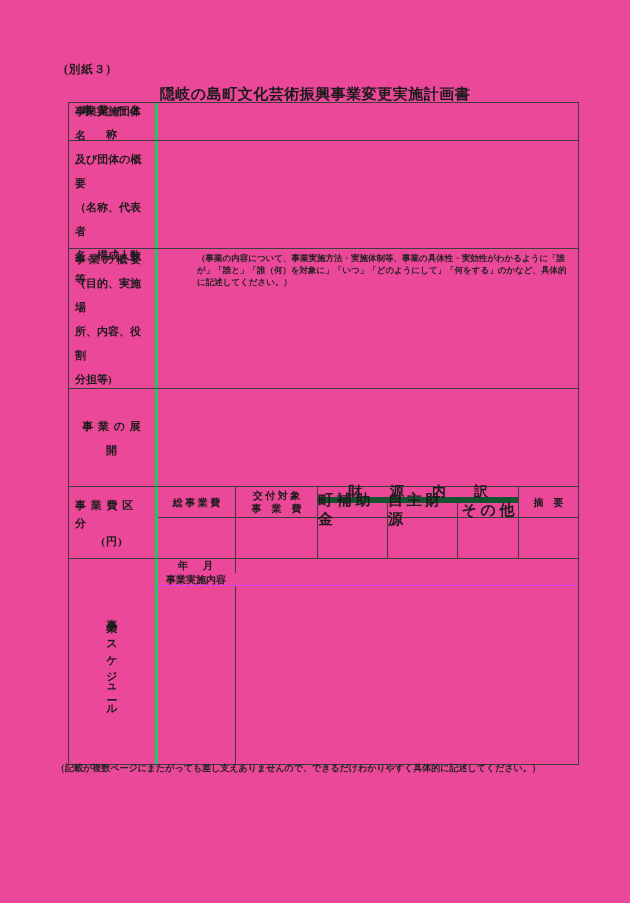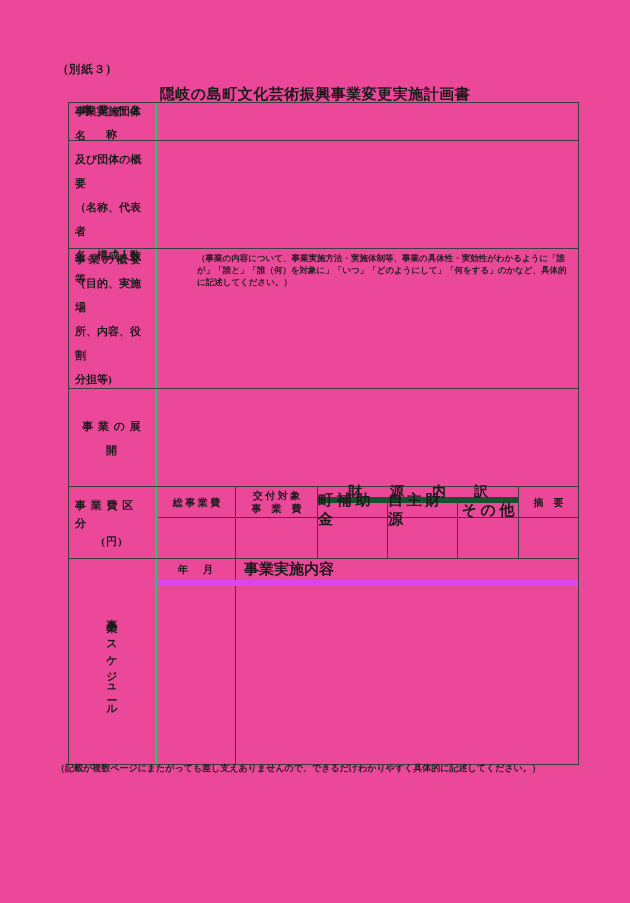--- a/index.html
+++ b/index.html
@@ -80,29 +80,29 @@
   .w-sub1{width:70px;min-width:70px;}
   .w-sub2{width:70px;min-width:70px;}
   .w-sub3{flex:1;}
   
   .sched-label-cell{align-items:center;justify-content:center;}
   .vertical-text{
     writing-mode:vertical-rl;
     font-size:11px;letter-spacing:3px;line-height:14px;
   }
   .schedule-area{flex:1;display:flex;flex-direction:column;}
-  .sched-head{height:27px;box-sizing:border-box;border-bottom:6px solid #d946ef;display:flex;}
+  .sched-head{height:27px;box-sizing:border-box;border-bottom:1px solid #d946ef;display:flex;flex-direction:column;}
   .sched-ym{
     width:78px;min-width:78px;box-sizing:border-box;border-right:1px solid #3d3d3d;
     display:flex;align-items:center;justify-content:center;
     font-size:10.5px;letter-spacing:2px;
   }
   .sched-content-head{
     flex:1;display:flex;align-items:center;
-    padding-left:8px;font-size:15px;
+    padding-left:8px;font-size:10px;
   }
   .sched-body{flex:1;display:flex;}
   .sched-ym-col{width:78px;min-width:78px;box-sizing:border-box;border-right:1px solid #3d3d3d;}
   .sched-content-col{flex:1;}
   .footer-note{
     position:absolute;left:56px;top:762px;width:540px;
     font-size:9px;letter-spacing:0;color:#222;
   }
 </style>
 </head>

